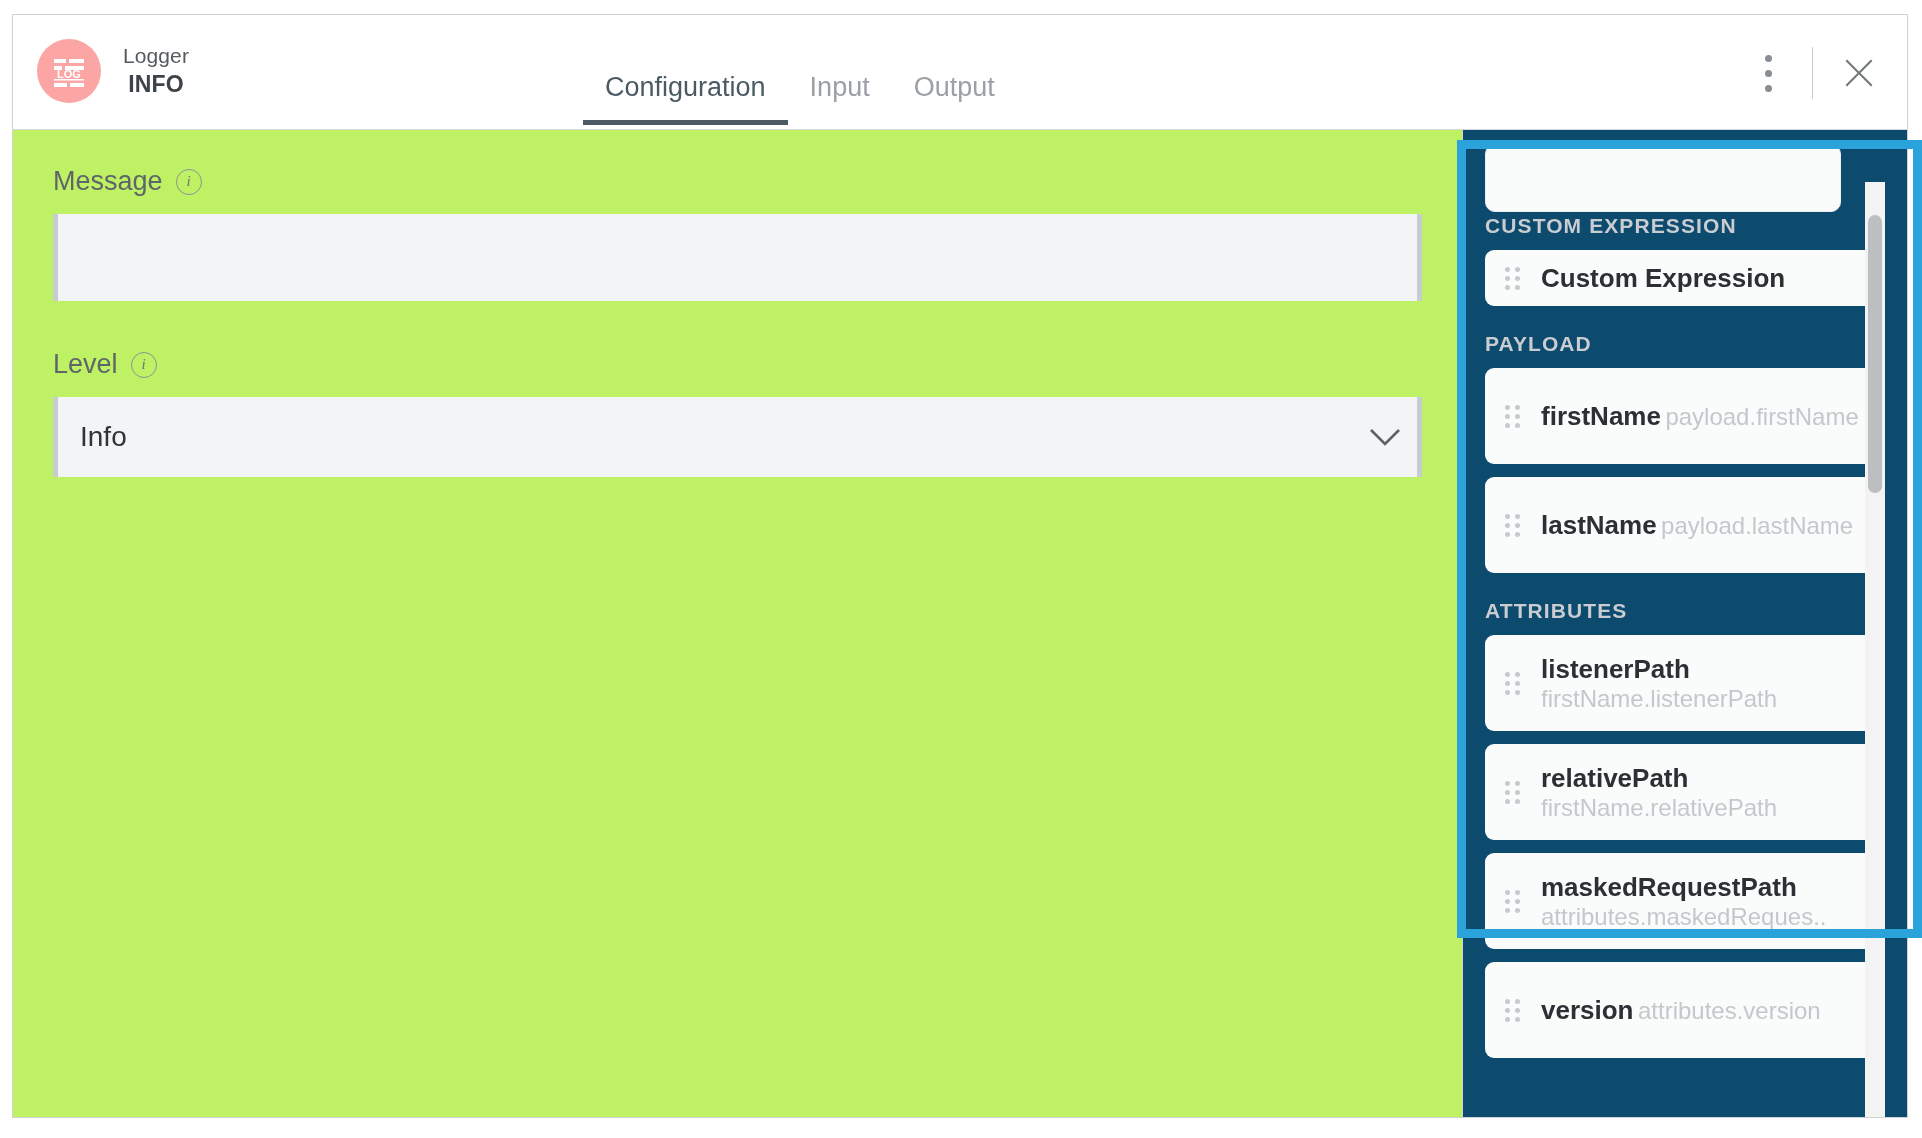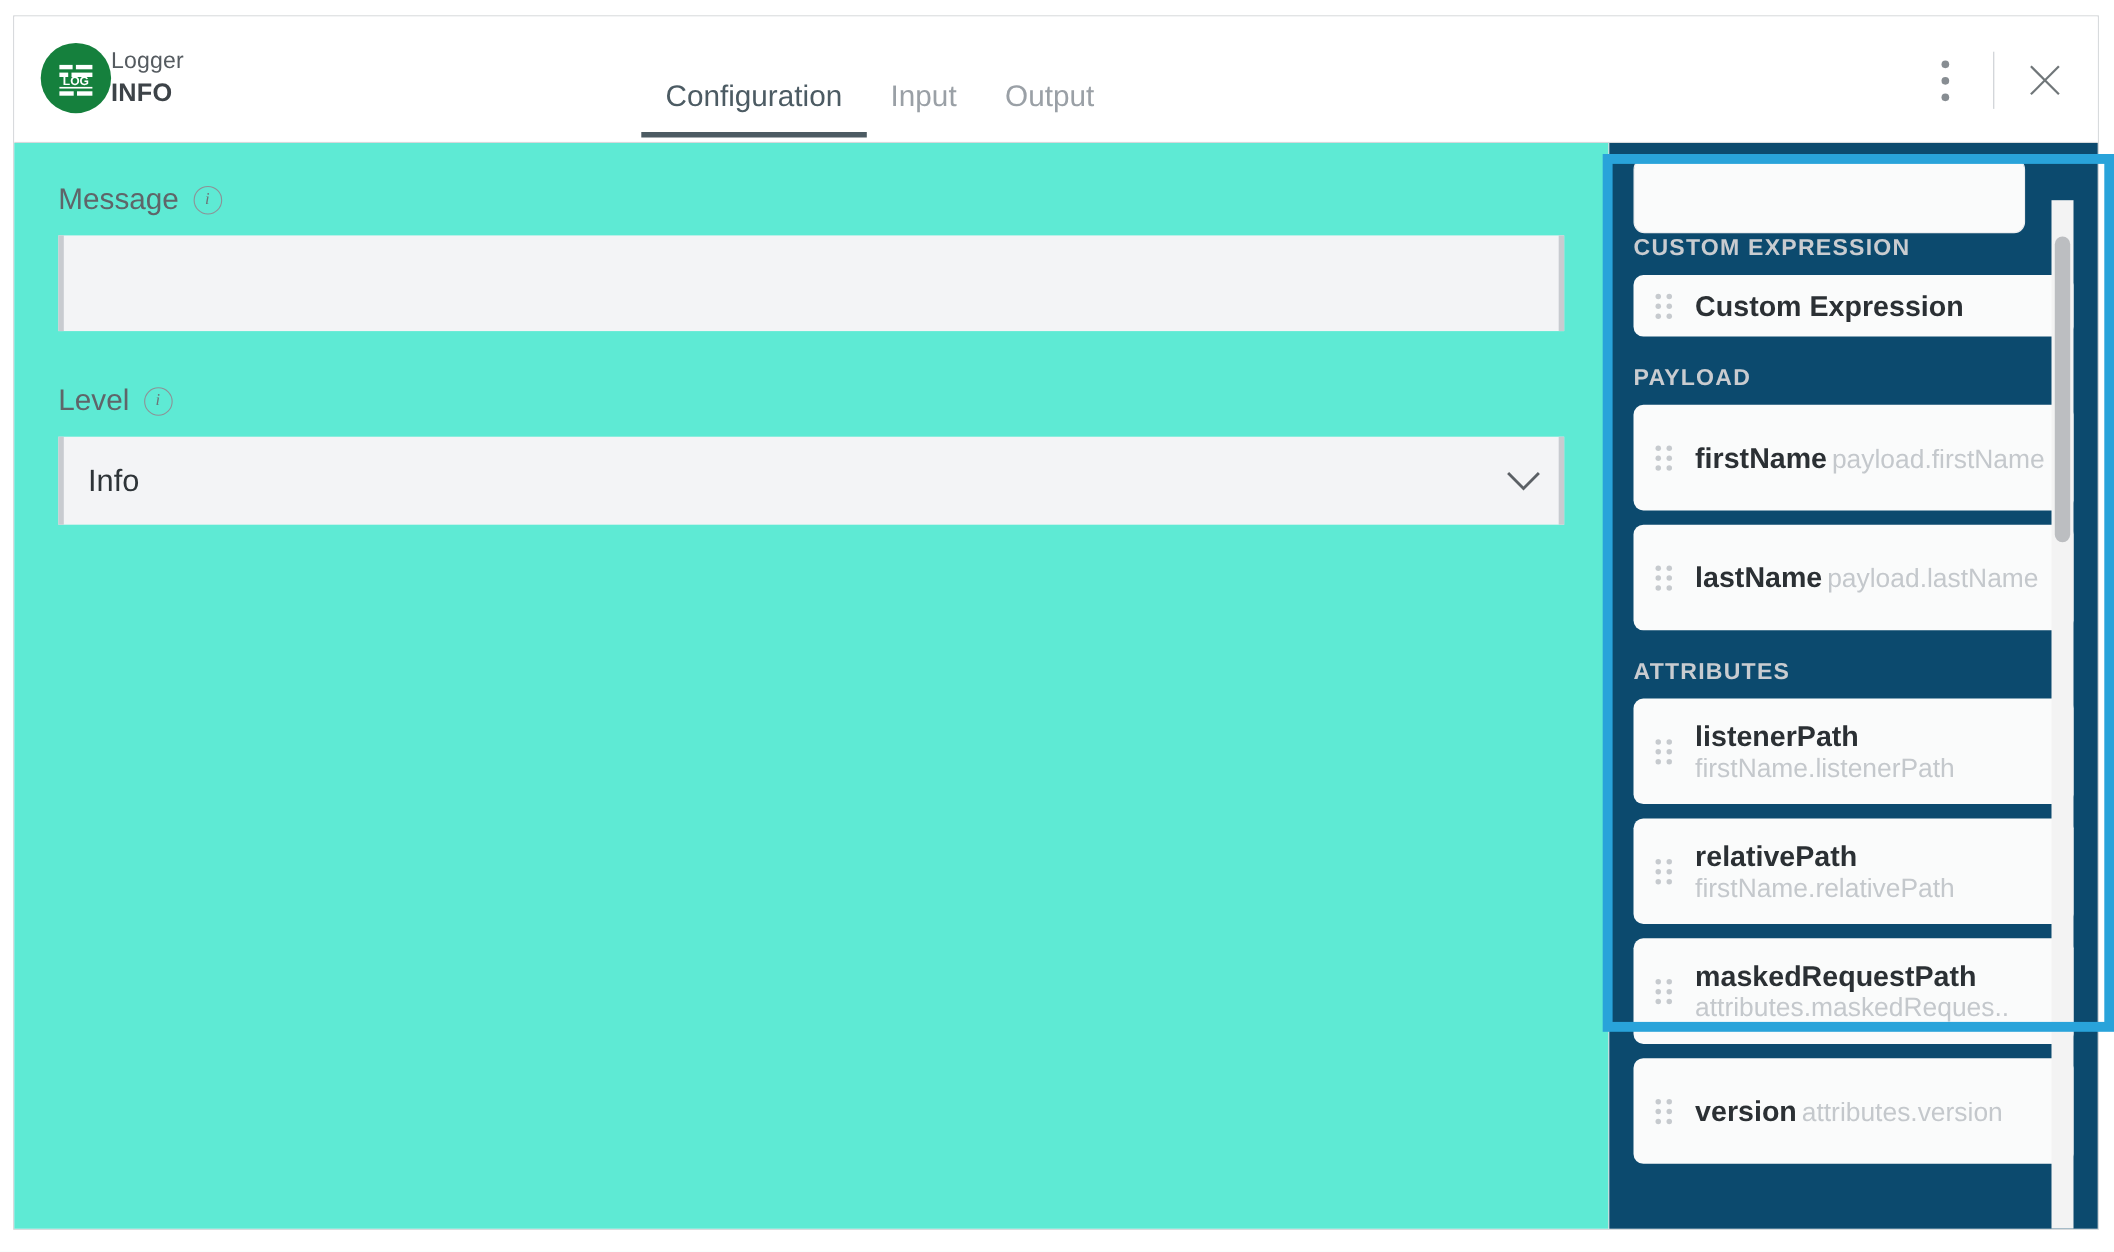--- a/index.html
+++ b/index.html
@@ -37,31 +37,33 @@
     left: 24px;
     top: 24px;
     display: flex;
     align-items: center;
   }
 
   .node-icon {
     width: 64px;
     height: 64px;
     border-radius: 50%;
-    background: #15803d;
+    background: #fca5a5;
     display: flex;
     align-items: center;
     justify-content: center;
     flex-shrink: 0;
   }
 
   .node-icon svg { display: block; }
 
   .node-text {
+    margin-left: 22px;
     line-height: 1.18;
+    text-align: center;
   }
   .node-type {
     font-size: 21px;
     color: #555b60;
     font-weight: 400;
     letter-spacing: .1px;
   }
   .node-level {
     font-size: 23px;
     color: #3d4348;
@@ -156,21 +158,21 @@
     position: relative;
     height: 987px;
     display: flex;
   }
 
   .config-pane {
     width: 1449px;
     box-sizing: border-box;
     padding: 36px 40px 0 40px;
     position: relative;
-    background: #5eead4;
+    background: #bef264;
   }
 
   .field-label {
     font-size: 27px;
     color: #5f6569;
     font-weight: 400;
     display: flex;
     align-items: center;
     margin-bottom: 17px;
   }

